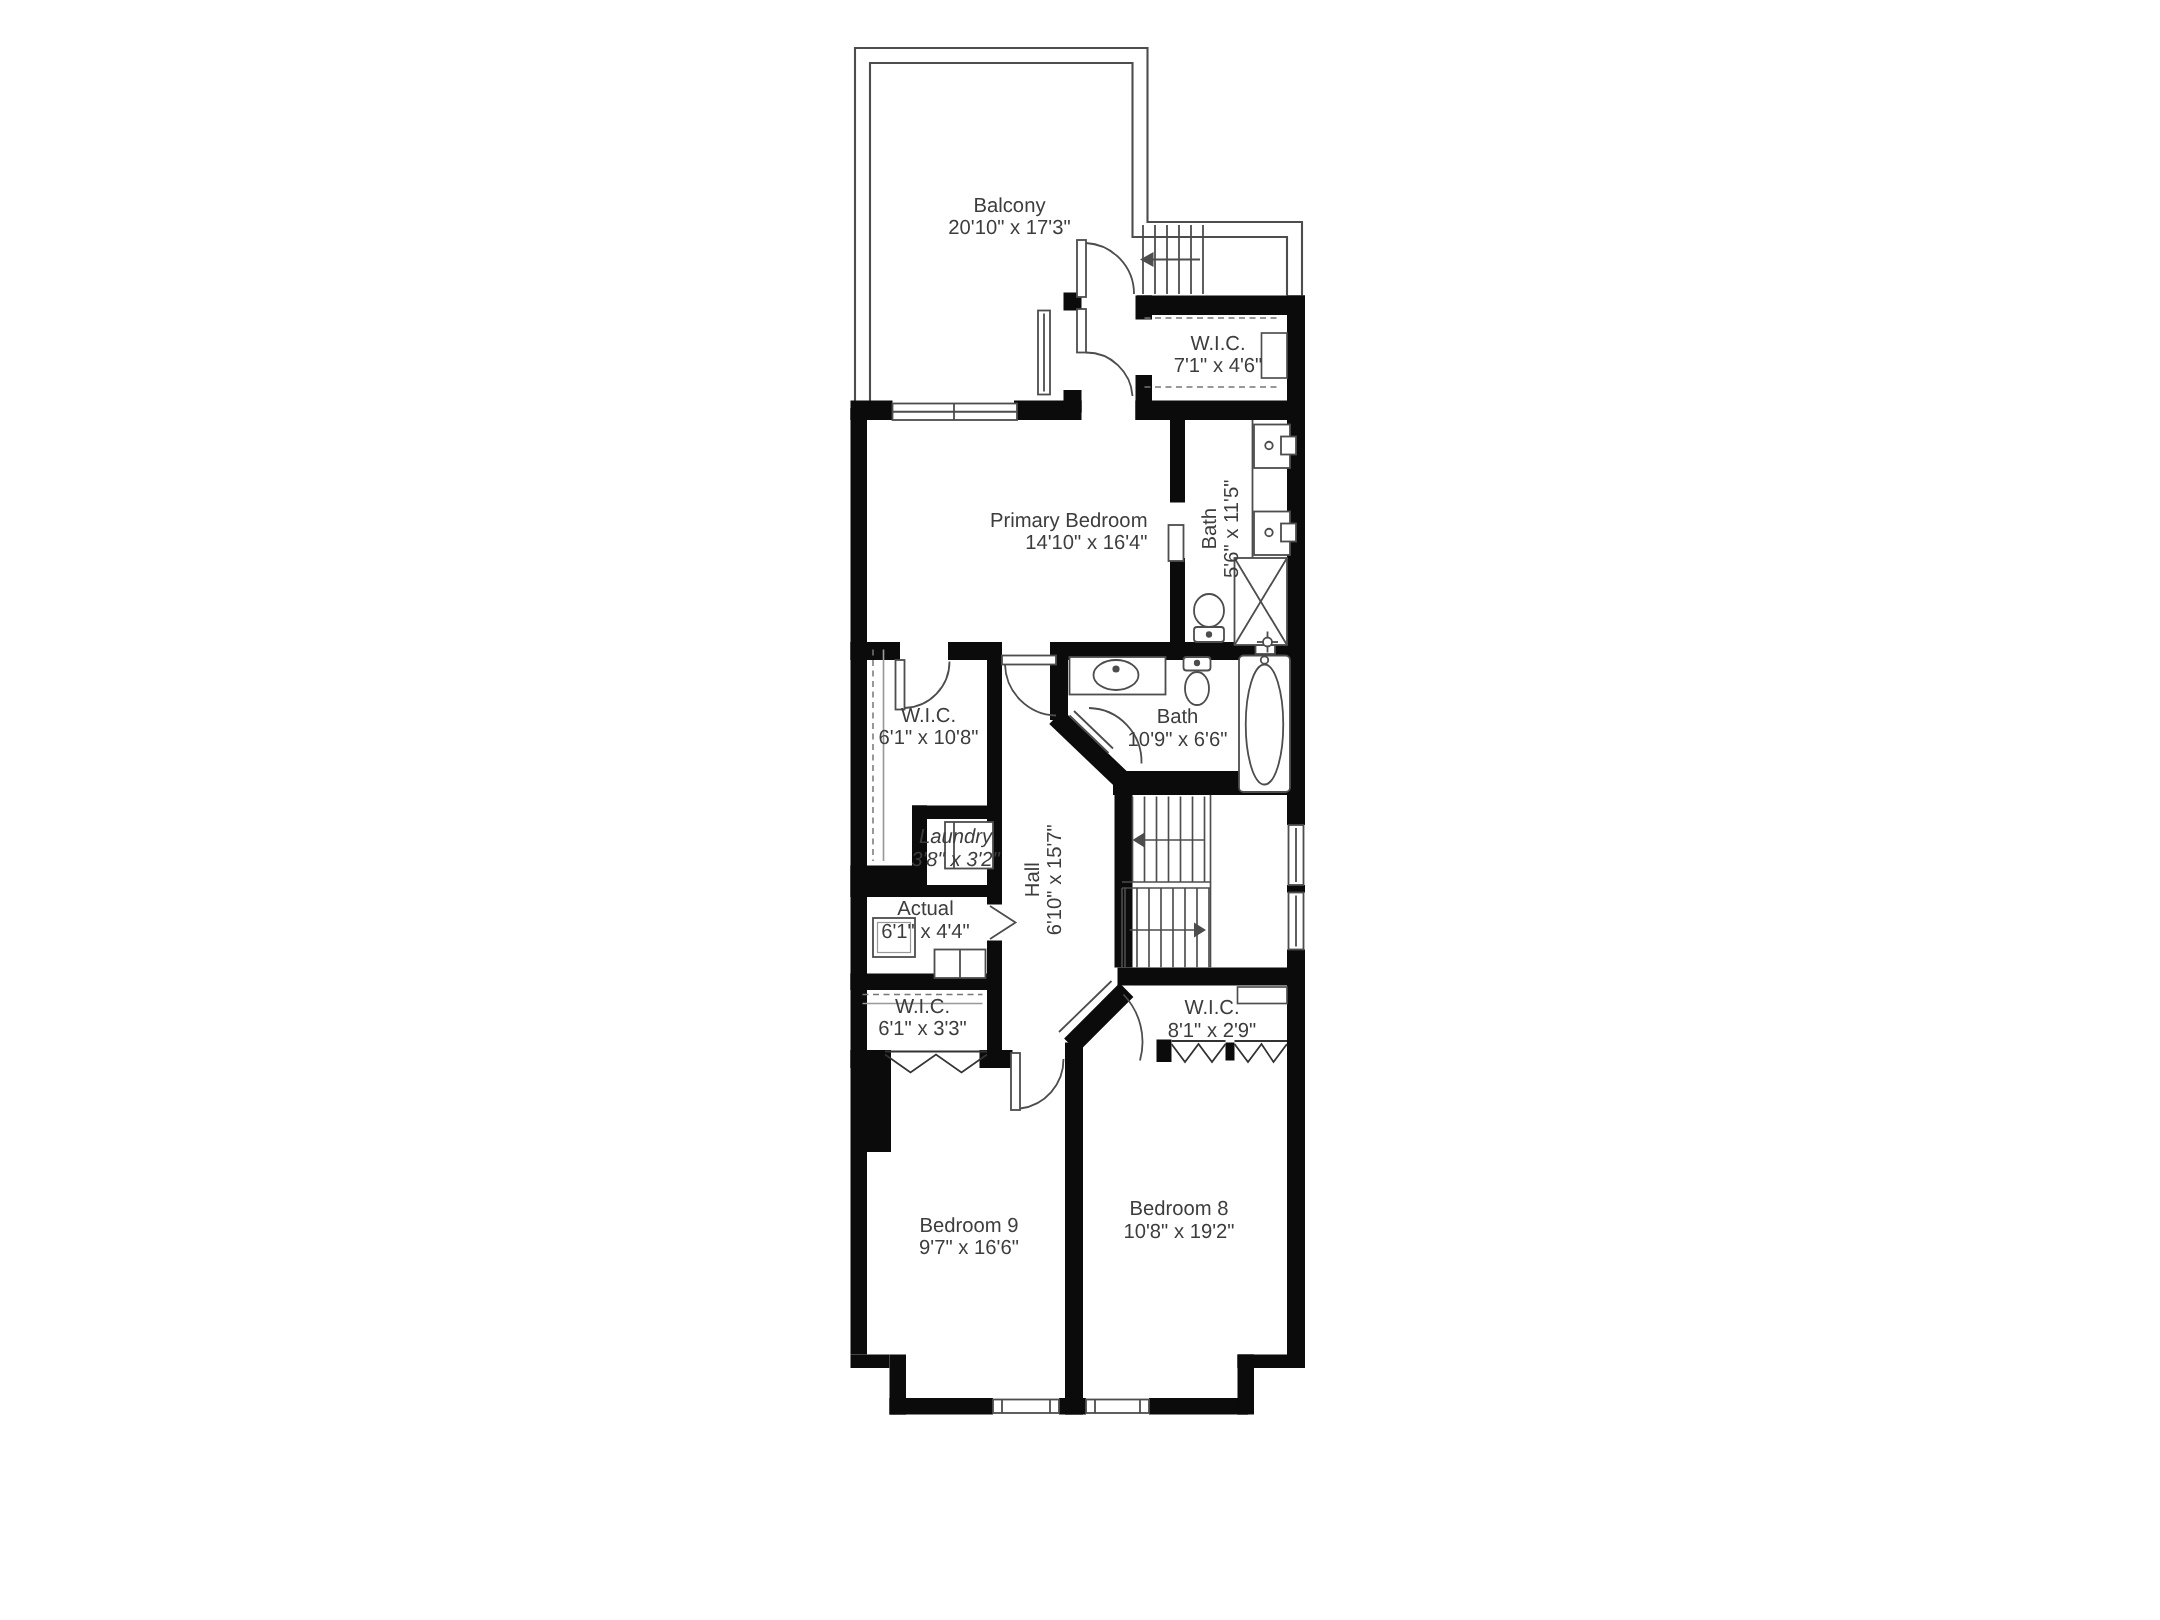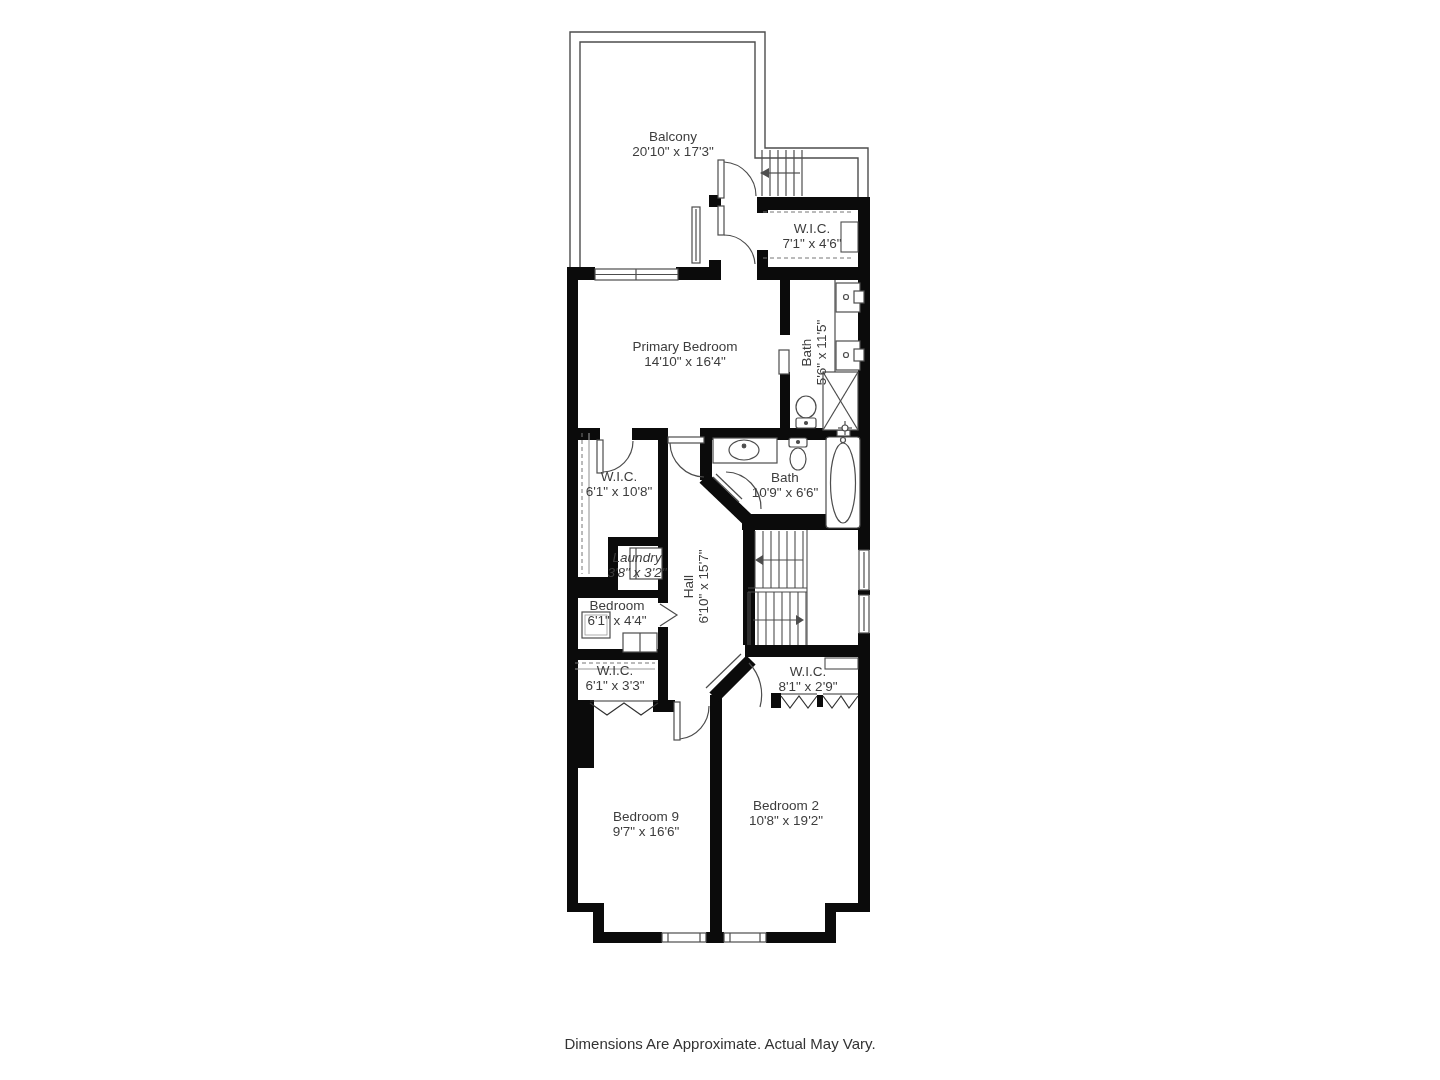--- a/index.html
+++ b/index.html
@@ -286,21 +286,21 @@
 <div class="room-label" style="left:673px;top:130px;">
   <span class="rname">Balcony</span>
   <span class="dims">20'10" x 17'3"</span>
 </div>
 
 <div class="room-label" style="left:812px;top:222px;">
   <span class="rname">W.I.C.</span>
   <span class="dims">7'1" x 4'6"</span>
 </div>
 
-<div class="room-label" style="left:685px;top:340px;">
+<div class="room-label" style="left:685px;top:340px;text-align:right;">
   <span class="rname">Primary Bedroom</span>
   <span class="dims">14'10" x 16'4"</span>
 </div>
 
 <div class="room-label vlabel" style="left:814px;top:338px;">
   <span class="rname">Bath</span>
   <span class="dims">5'6" x 11'5"</span>
 </div>
 
 <div class="room-label" style="left:619px;top:470px;">
@@ -317,39 +317,38 @@
   <span class="rname">Laundry</span>
   <span class="dims">3'8" x 3'2"</span>
 </div>
 
 <div class="room-label vlabel" style="left:696px;top:572px;">
   <span class="rname">Hall</span>
   <span class="dims">6'10" x 15'7"</span>
 </div>
 
 <div class="room-label" style="left:617px;top:599px;">
-  <span class="rname">Bedroom</span>
+  <span class="rname">Actual</span>
   <span class="dims">6'1" x 4'4"</span>
 </div>
 
 <div class="room-label" style="left:615px;top:664px;">
   <span class="rname">W.I.C.</span>
   <span class="dims">6'1" x 3'3"</span>
 </div>
 
 <div class="room-label" style="left:808px;top:665px;">
   <span class="rname">W.I.C.</span>
   <span class="dims">8'1" x 2'9"</span>
 </div>
 
 <div class="room-label" style="left:646px;top:810px;">
   <span class="rname">Bedroom 9</span>
   <span class="dims">9'7" x 16'6"</span>
 </div>
 
 <div class="room-label" style="left:786px;top:799px;">
-  <span class="rname">Bedroom 2</span>
+  <span class="rname">Bedroom 8</span>
   <span class="dims">10'8" x 19'2"</span>
 </div>
 
-<div id="caption">Dimensions Are Approximate. Actual May Vary.</div>
 
 </div>
 
 </body></html>

